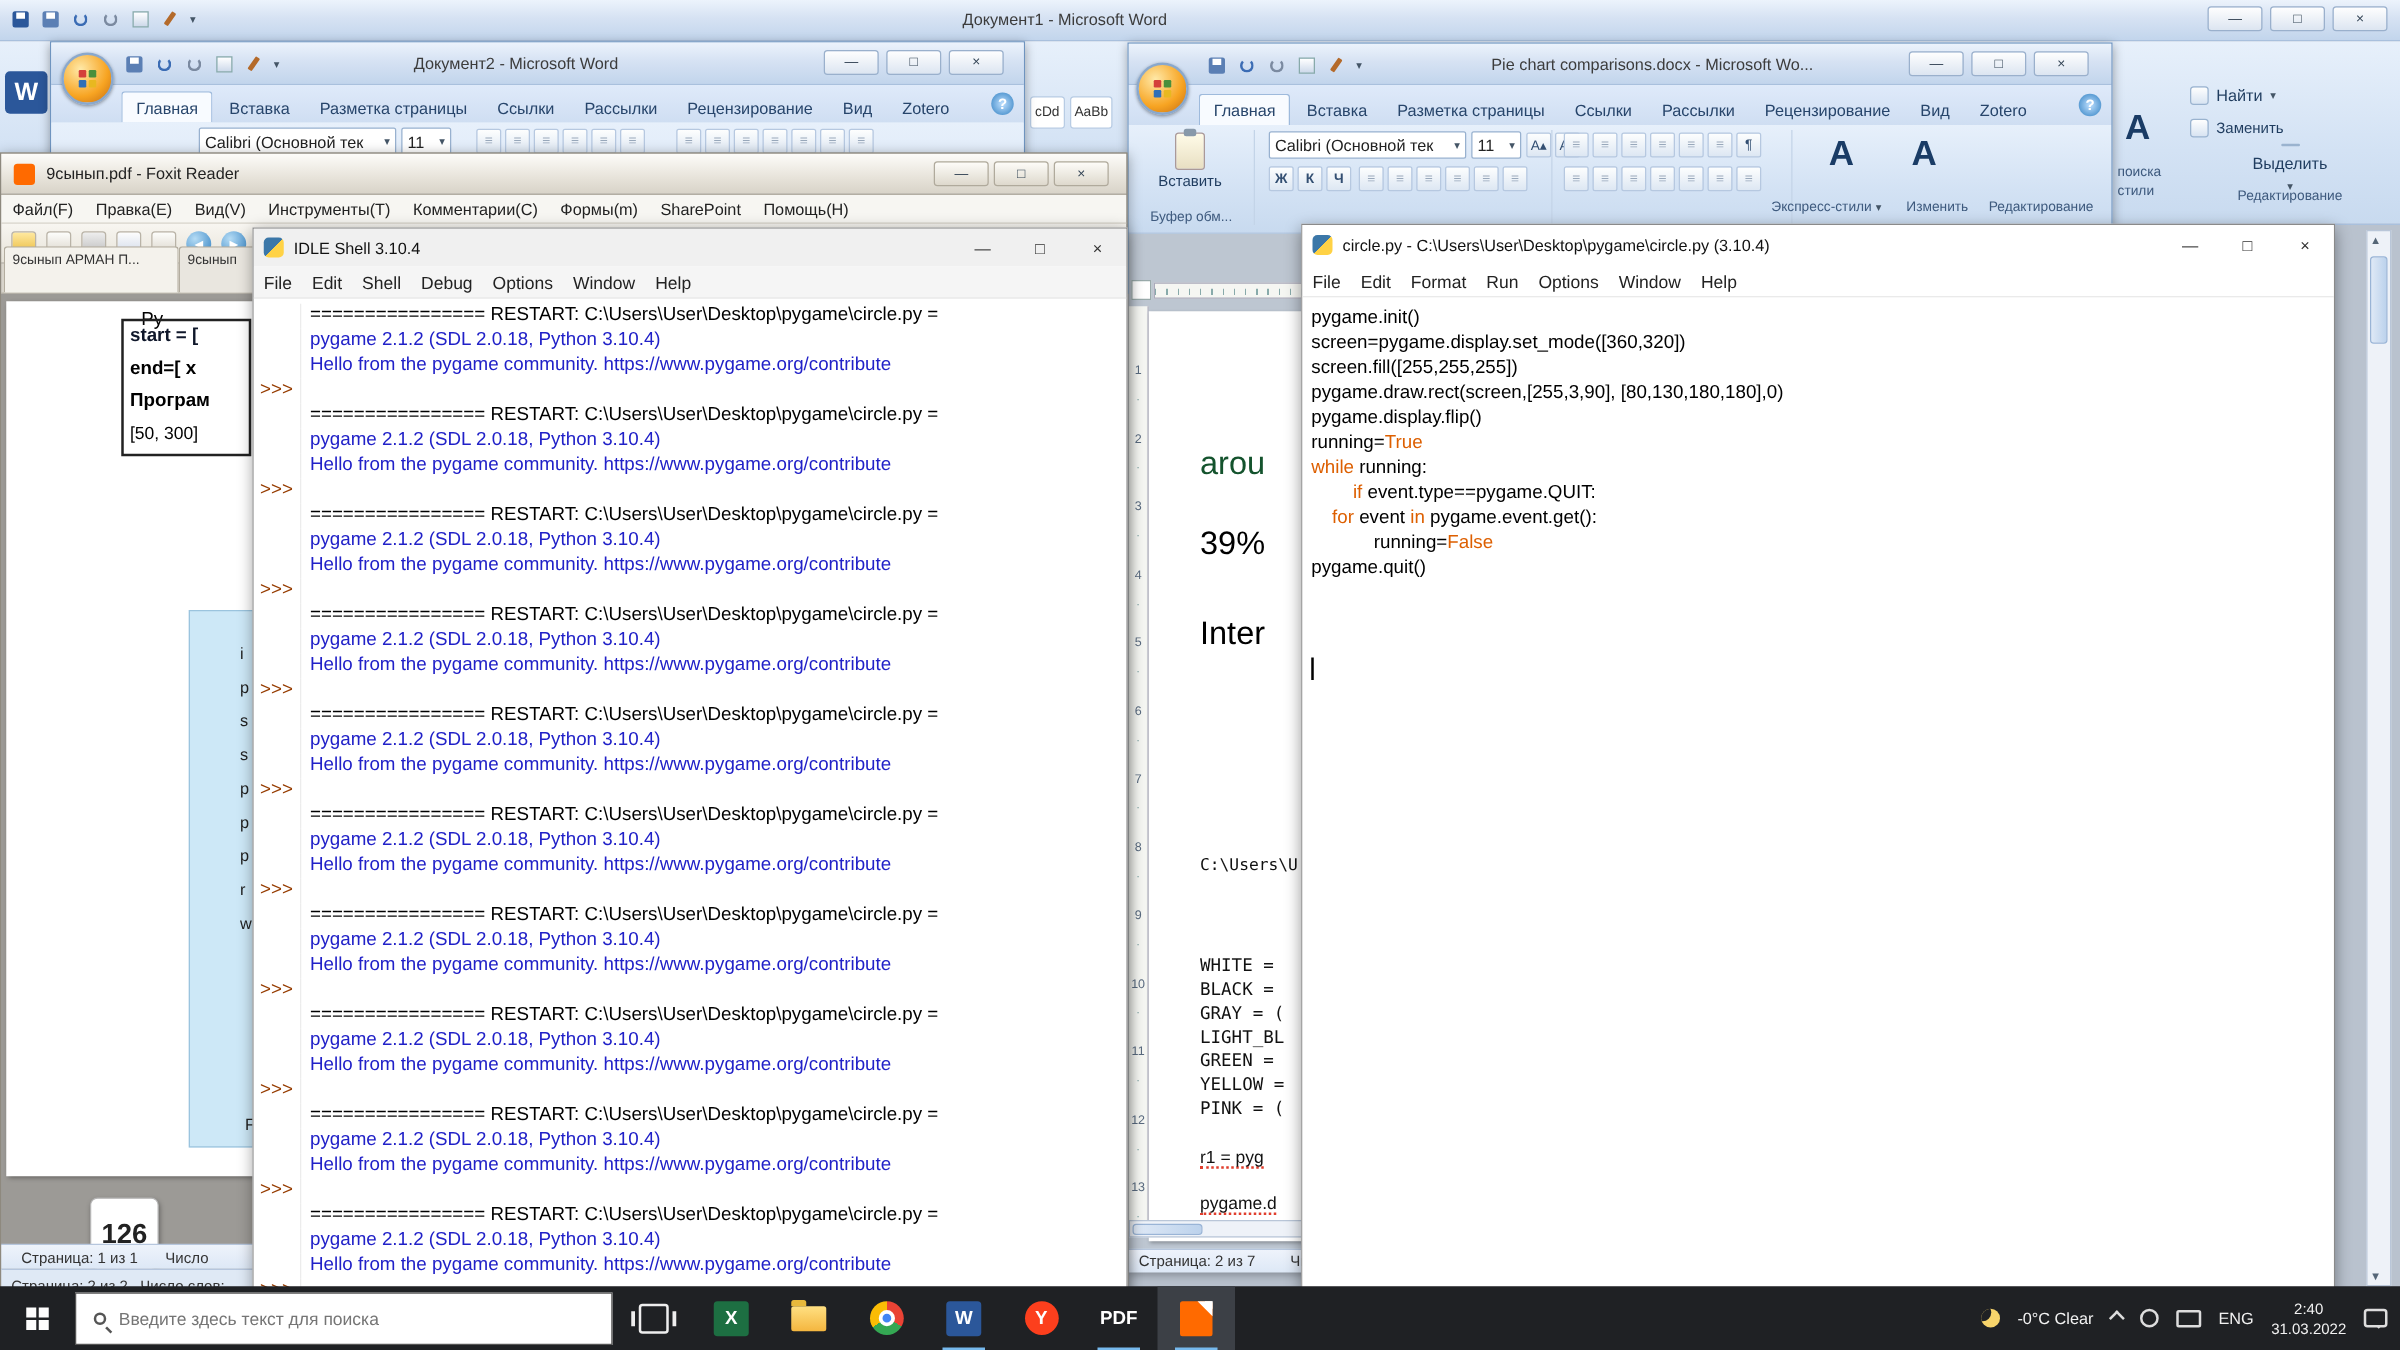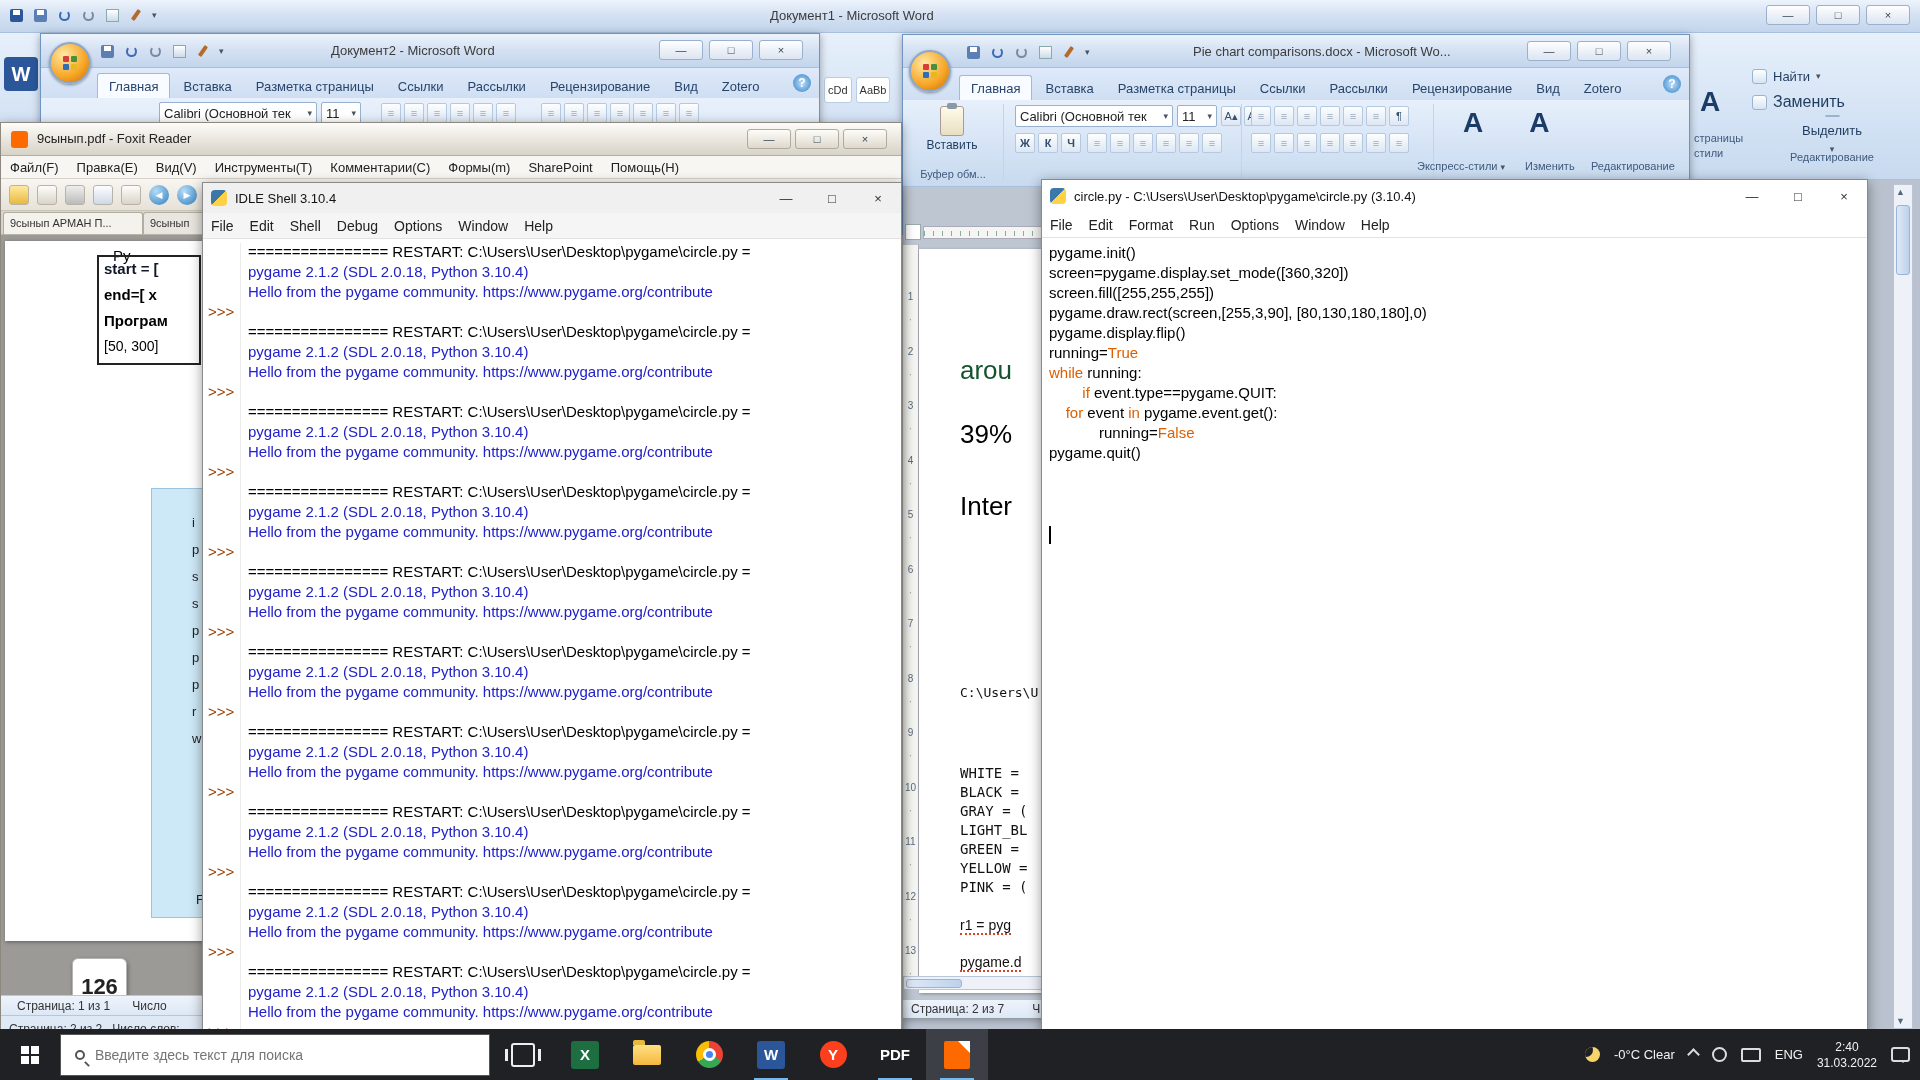--- a/index.html
+++ b/index.html
@@ -49,21 +49,21 @@
   .menu-item{padding:3px 9px;font-size:13px;color:#222;white-space:nowrap;}
   .f-toolbar{background:linear-gradient(#f8f6f1,#e6e2d8);border-bottom:1px solid #c9c4ba;display:flex;align-items:center;gap:8px;padding-left:8px;}
   .ftool{width:20px;height:20px;border-radius:3px;background:linear-gradient(#fdfdfb,#d9d4c9);border:1px solid #b9b3a7;}
   .ftool.folder{background:linear-gradient(#ffe9a0,#e8b93c);}
   .ftool.print{background:linear-gradient(#eee,#bbb);}
   .ftool.mail{background:linear-gradient(#fdfdfd,#cfd8e8);}
   .navc{width:20px;height:20px;border-radius:50%;background:radial-gradient(circle at 35% 30%,#b5dcf5,#2f7fc1);
         color:#fff;display:flex;align-items:center;justify-content:center;font-size:9px;}
   .f-tabbar{background:#d8d4cb;border-bottom:1px solid #b8b3a8;display:flex;align-items:flex-end;padding:3px 2px 0;}
   .f-tabbar .tab{background:#e9e6df;border:1px solid #b3ad9f;border-bottom:none;border-radius:3px 3px 0 0;
-                 font-size:11px;color:#333;height:22px;overflow:hidden;padding:4px 6px;}
+                 font-size:11px;color:#333;height:37px;overflow:hidden;padding:4px 6px;}
   .f-tabbar .tab:first-child{width:140px;background:#f4f2ec;}
   .f-tabbar .tab:nth-child(2){width:62px;}
   
   .i-win{border:1px solid #8a8a8a;box-shadow:0 3px 12px rgba(0,0,0,.4);background:#fff;}
   .i-titlebar{display:flex;align-items:center;font-size:13px;color:#111;}
   .iwc{width:46px;height:100%;display:flex;align-items:center;justify-content:center;font-size:13px;color:#333;}
   .pyic{width:16px;height:16px;border-radius:4px;background:linear-gradient(135deg,#3b77a8 50%,#ffd245 50%);margin:0 8px;}
   .i-menubar{display:flex;align-items:center;border-bottom:1px solid #e3e3e3;}
   .i-menubar .menu-item{font-size:14px;padding:3px 8px;}
   .srow{display:flex;height:20px;font-family:"DejaVu Sans Mono",monospace;font-size:15px;white-space:pre;}
@@ -156,32 +156,32 @@
     <div class="abs" style="left:4px;top:24px;width:34px;height:34px;background:#2b579a;border-radius:4px;color:#fff;font-weight:bold;font-size:20px;display:flex;align-items:center;justify-content:center;">
       <span>W</span>
     </div>
 
     <div class="abs" style="left:824px;top:44px;display:flex;">
         <span class="sgal">cDd</span>
         <span class="sgal">AaBb</span>
       </div>
 
     <div class="abs bigA" style="left:1700px;top:54px;">А</div>
-    <div class="abs grouplabel" style="left:1694px;top:99px;">страницы</div>
+    <div class="abs grouplabel" style="left:1694px;top:99px;">поиска</div>
     <div class="abs grouplabel" style="left:1694px;top:114px;">стили</div>
 
     <div class="abs" style="left:1752px;top:30px;width:160px;height:116px;">
       <div style="display:flex;align-items:center;gap:6px;height:26px;">
         <span class="mini-ic"></span>
         <span style="font-size:13px;color:#1f3c5f;">Найти</span>
           <span class="chev">▾</span>
       </div>
       <div style="display:flex;align-items:center;gap:6px;height:26px;">
         <span class="mini-ic"></span>
-        <span style="font-size:16px;color:#1f3c5f;">Заменить</span>
+        <span style="font-size:12px;color:#1f3c5f;">Заменить</span>
       </div>
       <div style="display:flex;align-items:center;gap:6px;height:26px;flex-direction:column;">
         <span class="mini-ic"></span>
         <span style="font-size:13px;color:#1f3c5f;">Выделить</span>
           <span class="chev">▾</span>
       </div>
       <div class="grouplabel" style="margin-top:10px;">Редактирование</div>
     </div>
   </div>
 

